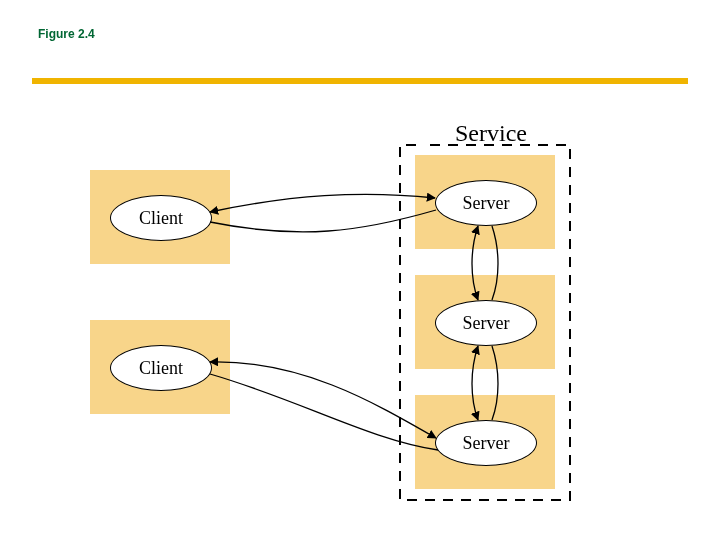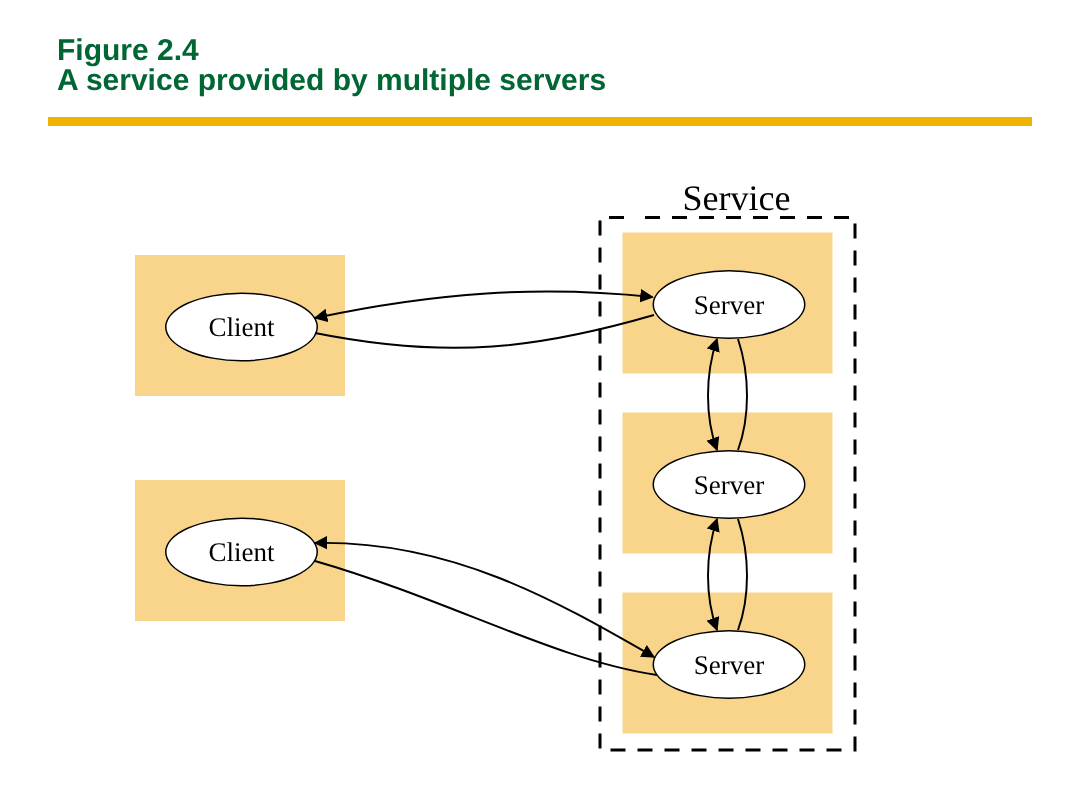--- a/index.html
+++ b/index.html
@@ -14,21 +14,21 @@
     position: relative;
     width: 720px;
     height: 540px;
   }
   .title {
     position: absolute;
     left: 38px;
     top: 24px;
     color: #006633;
     font-weight: bold;
-    font-size: 20px;
+    font-size: 12px;
     line-height: 20px;
   }
   .rule {
     position: absolute;
     left: 32px;
     top: 78px;
     width: 656px;
     height: 6px;
     background: #f0b400;
   }
@@ -63,21 +63,20 @@
     pointer-events: none;
   }
 </style>
 </head>
 <body>
 
 <div class="stage">
 
   <div class="title">
     <span>Figure 2.4</span><br>
-    <span>A service provided by multiple servers</span>
   </div>
 
   <div class="rule"></div>
 
   <div class="box" style="left:90px; top:170px; width:140px; height:94px;"></div>
   <div class="box" style="left:90px; top:320px; width:140px; height:94px;"></div>
 
   <div class="box" style="left:415px; top:155px; width:140px; height:94px;"></div>
   <div class="box" style="left:415px; top:275px; width:140px; height:94px;"></div>
   <div class="box" style="left:415px; top:395px; width:140px; height:94px;"></div>

